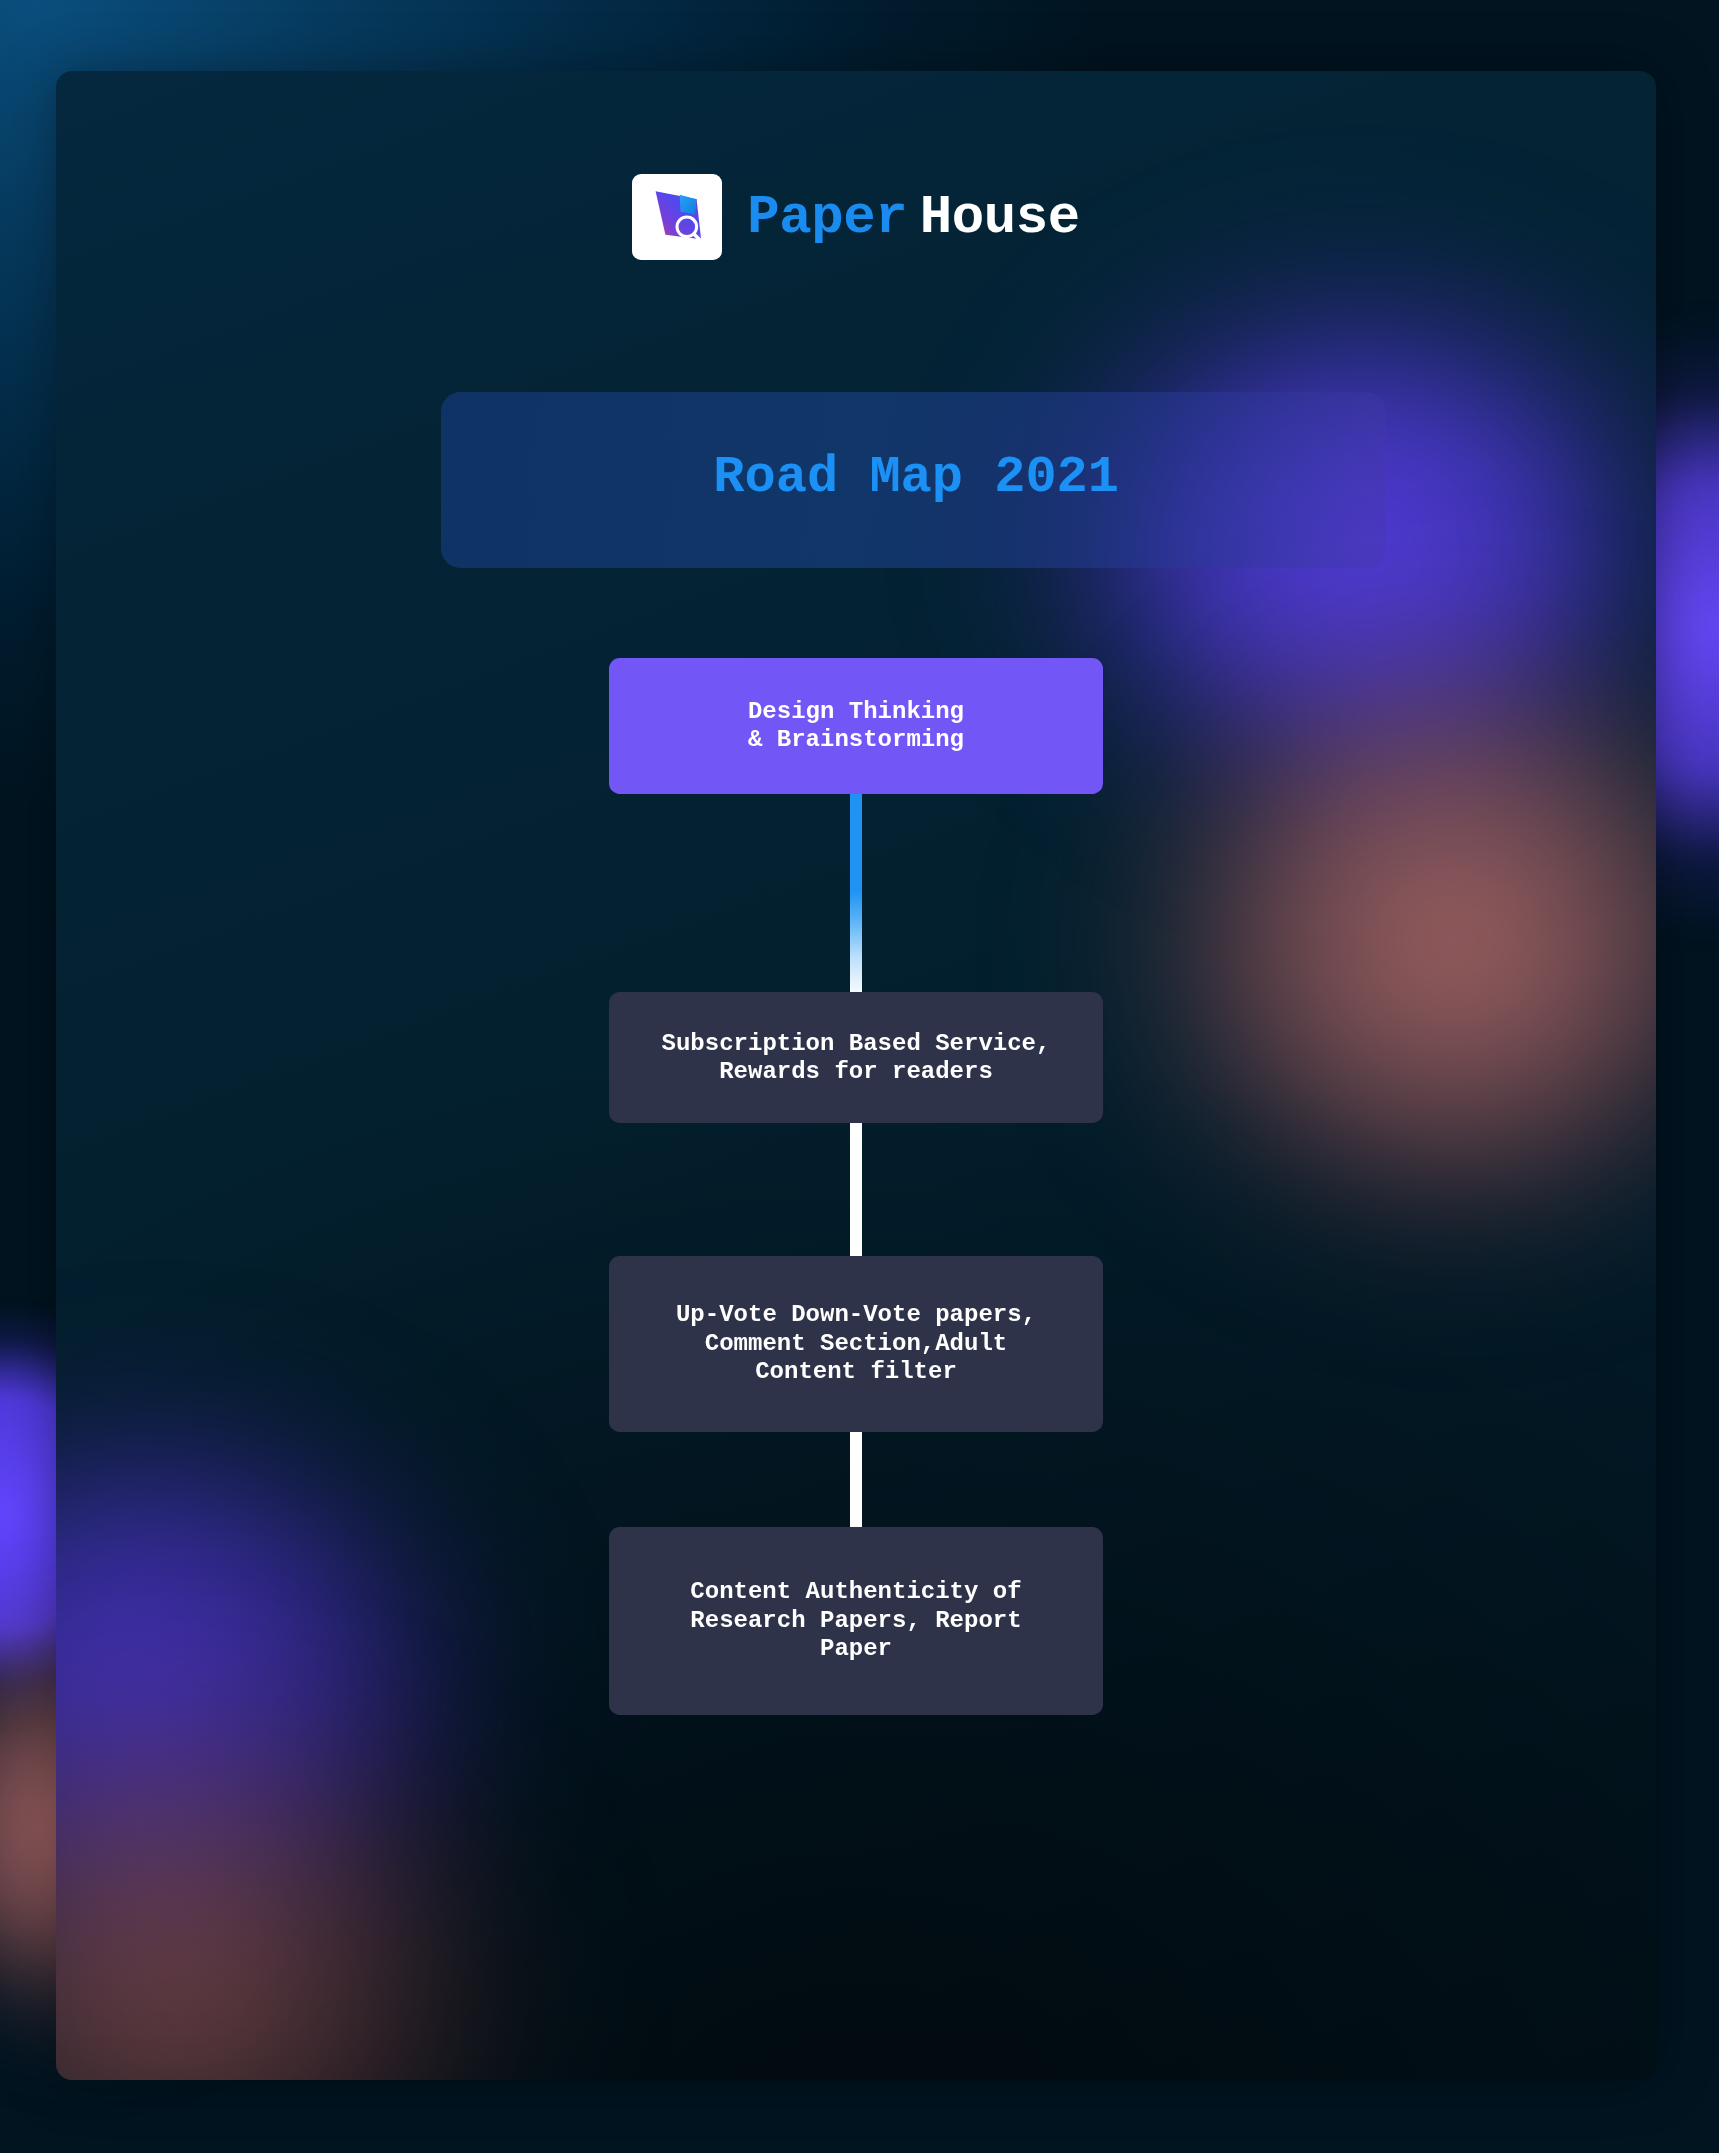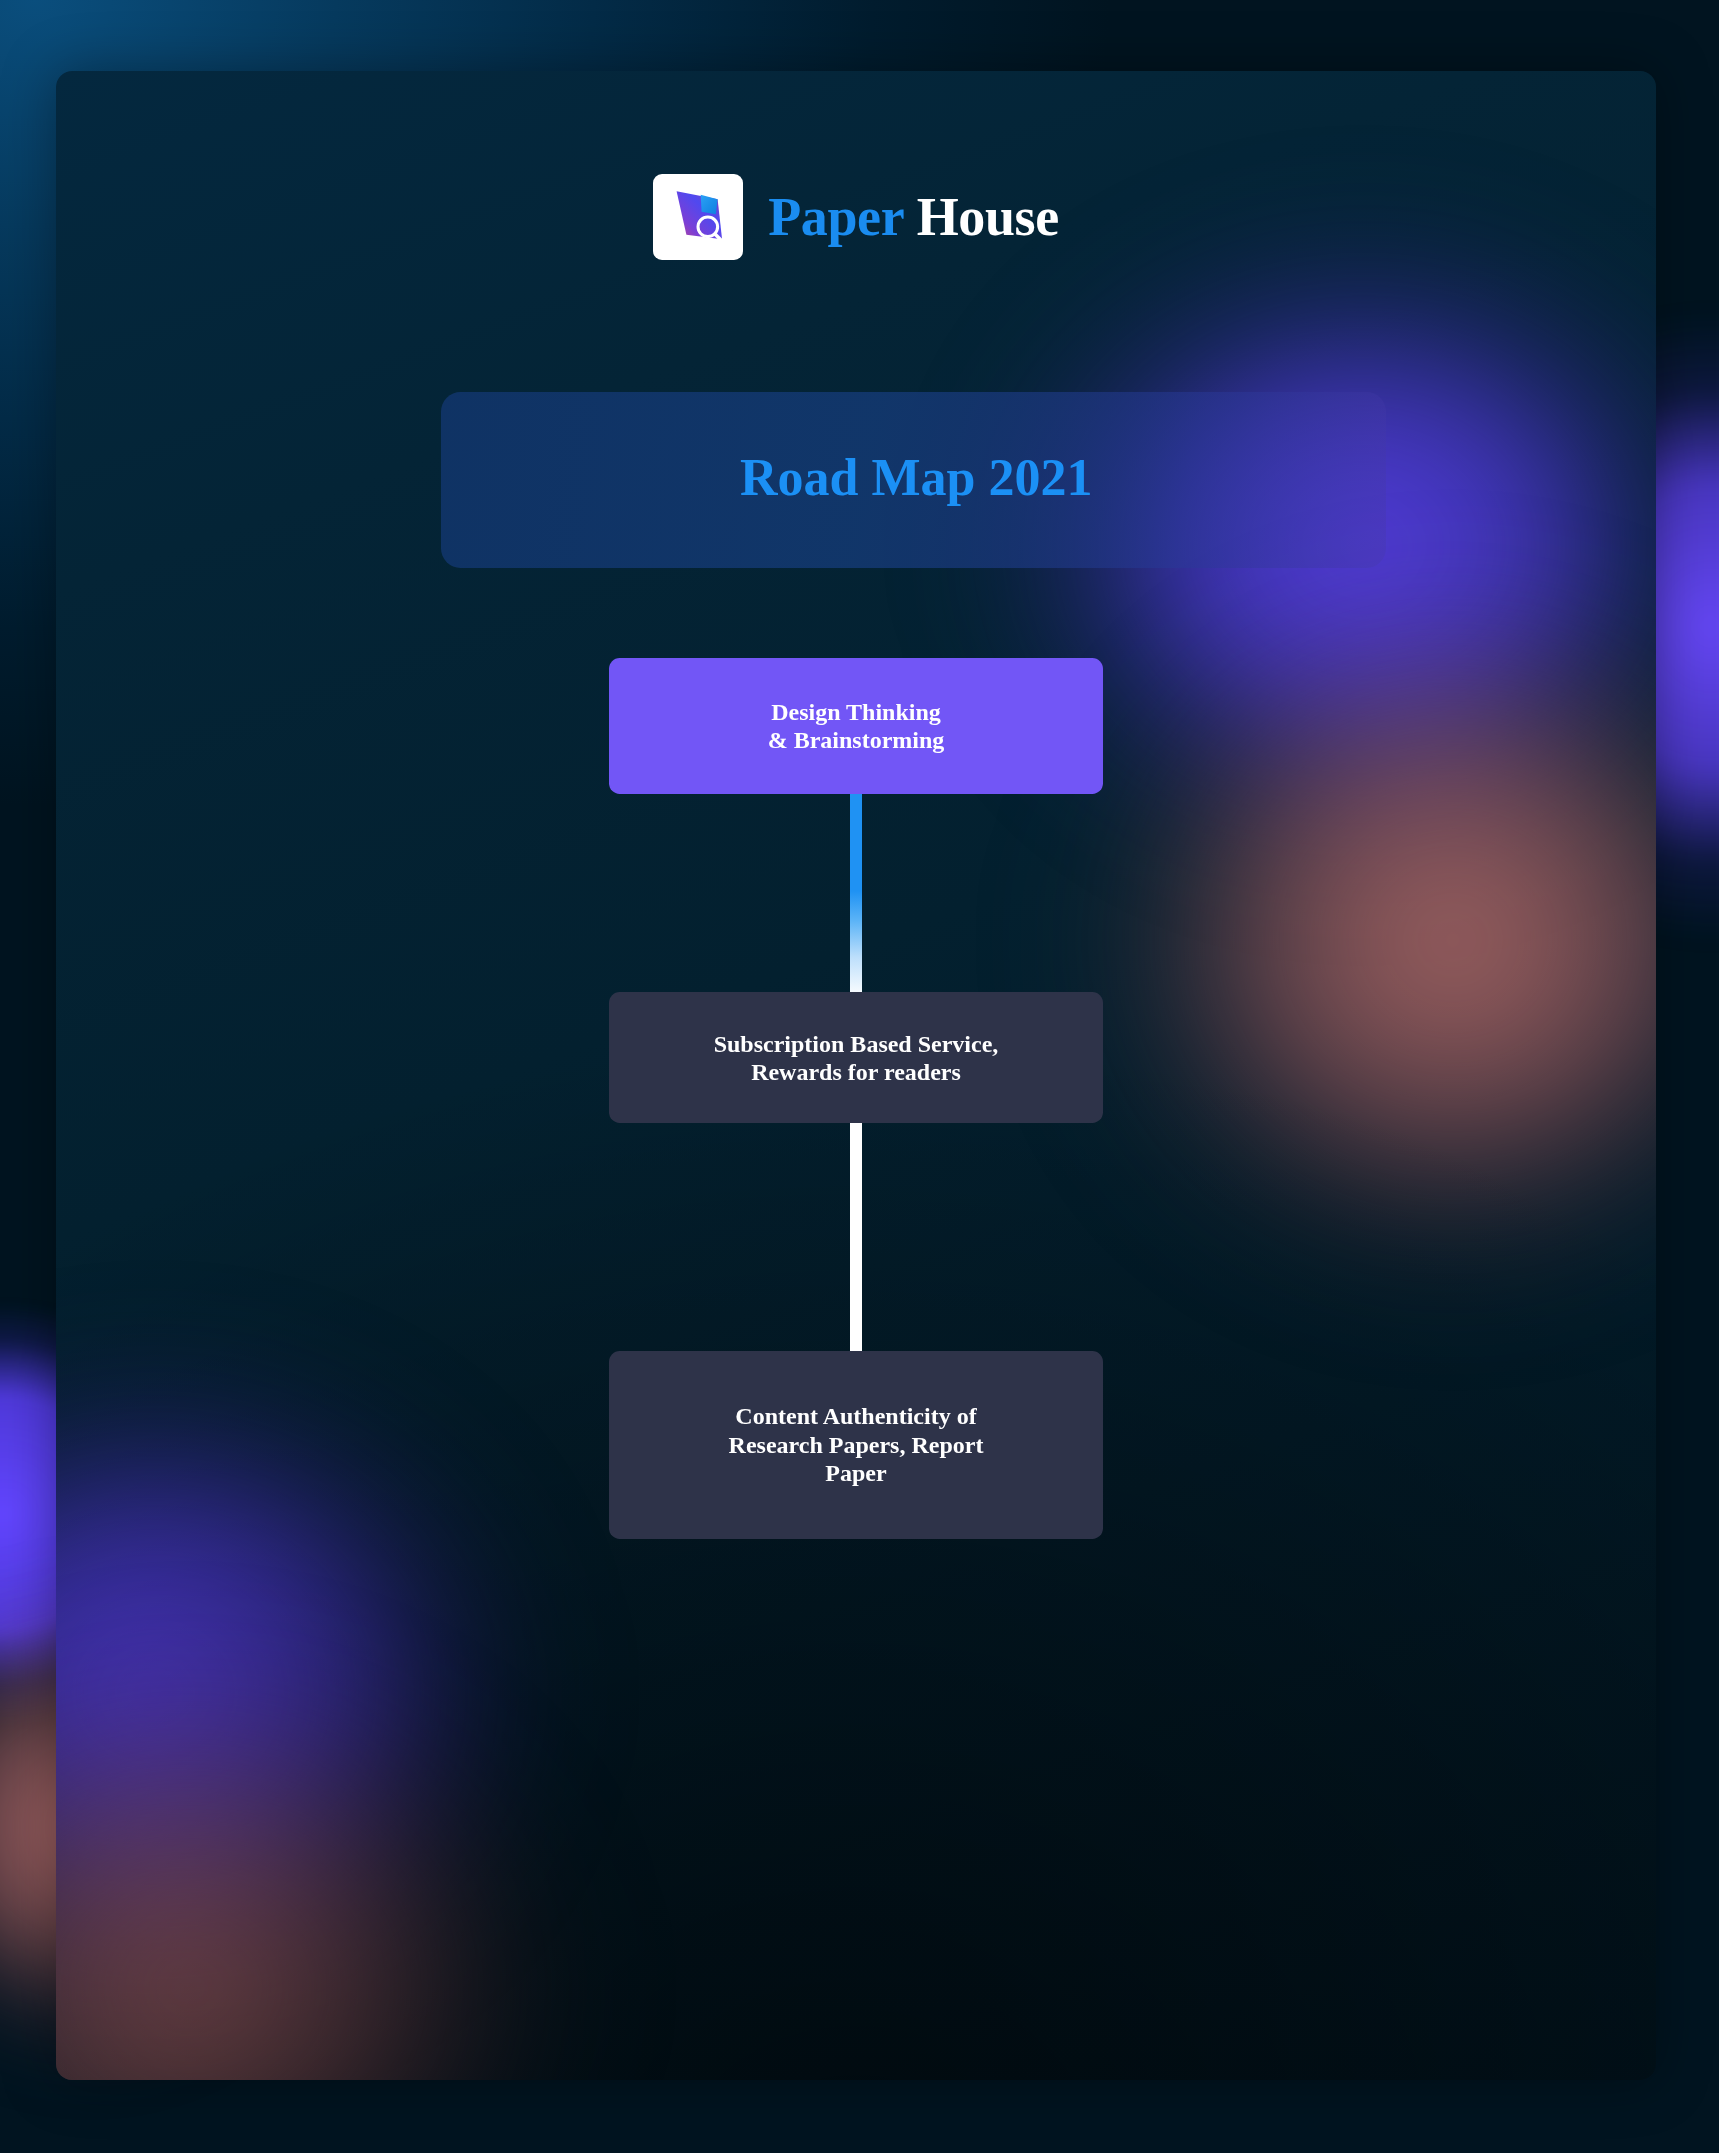--- a/index.html
+++ b/index.html
@@ -5,21 +5,21 @@
   html, body {
     margin: 0;
     padding: 0;
     background: #021d2e;
   }
   #stage {
     position: relative;
     width: 1720px;
     height: 2154px;
     overflow: hidden;
-    font-family: Liberation Serif, serif;
+    font-family: Liberation Mono, monospace;
     background:
       radial-gradient(1075px 806px at 2% 0%, #0a4e7d 0%, #063a5e 28%, #032b47 52%, #011c2e 78%, #011420 100%),
       #011420;
   }
 
   
   .blob {
     position: absolute;
     border-radius: 50%;
     pointer-events: none;
@@ -241,20 +241,25 @@
 
         <div class="connector conn-blue-white" style="height:107px"></div>
 
         <div class="flow-node node-slate">
           <span class="node-label">Subscription Based Service,
 Rewards for readers</span>
         </div>
 
         <div class="connector conn-white" style="height:143px"></div>
 
+        <div class="flow-node node-slate tall">
+          <span class="node-label">Up-Vote Down-Vote papers,
+Comment Section,Adult
+Content filter</span>
+        </div>
 
         <div class="connector conn-white" style="height:106px"></div>
 
         <div class="flow-node node-slate tallest">
           <span class="node-label">Content Authenticity of
 Research Papers, Report
 Paper</span>
         </div>
 
       </div>

